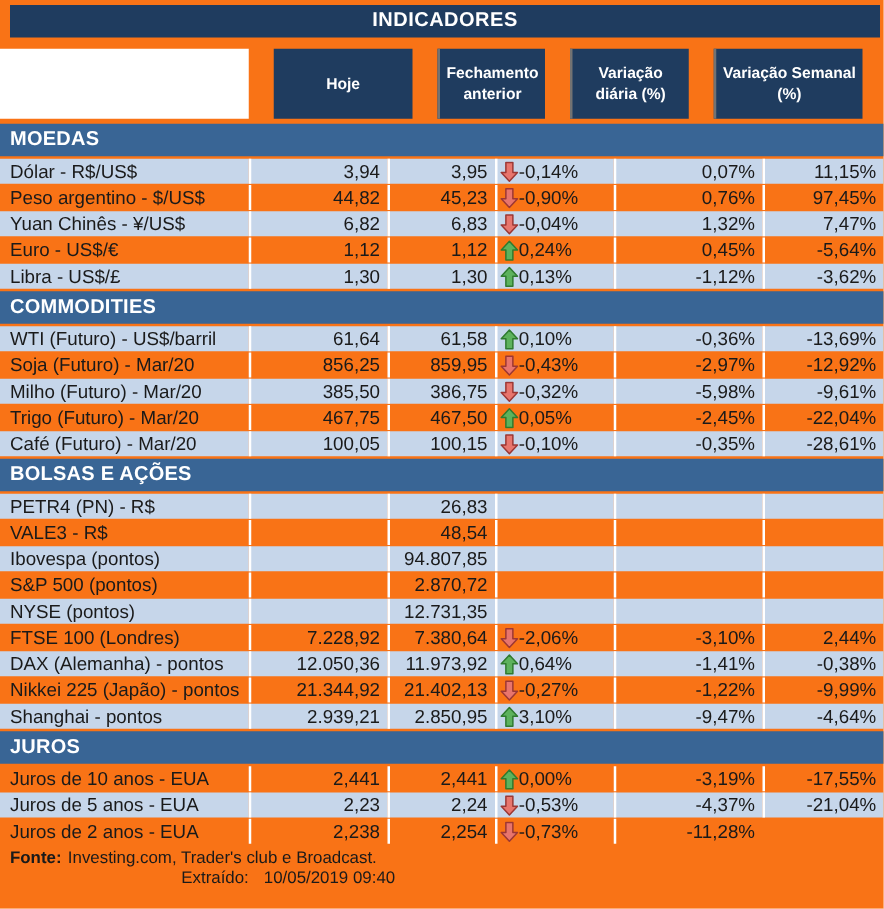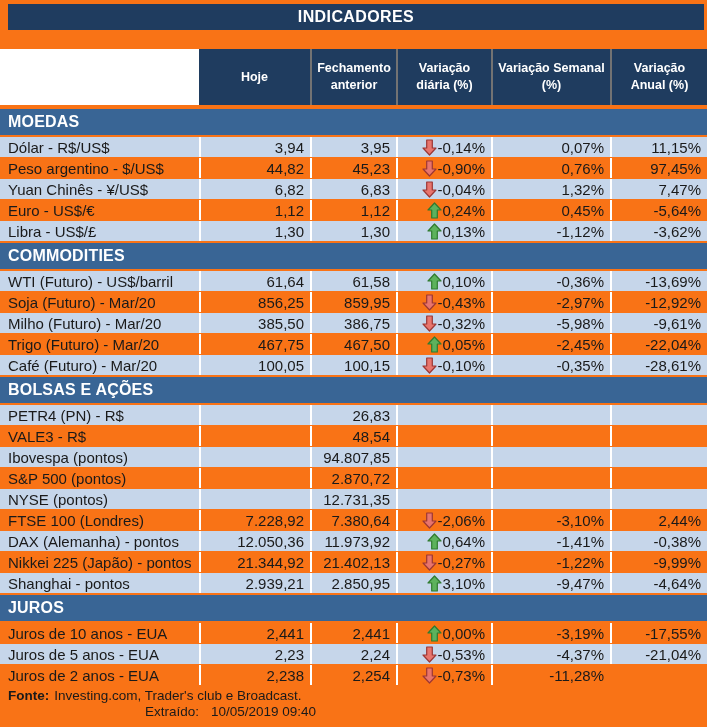--- a/index.html
+++ b/index.html
@@ -17,21 +17,22 @@
     background:#1f3c5f;
     color:#ffffff;
     font-weight:bold;
     font-size:16px;
     letter-spacing:0.4px;
     display:flex; align-items:center; justify-content:center;
   }
   .header-row {
     display:grid;
     grid-template-columns:199px 111px 86px 95px 119px 97px;
-    margin-top:19px;
+    margin-top:9px;
+    gap:20px;
   }
   .hspacer { background:#ffffff; }
   .hcell {
     box-sizing:border-box;
     height:56px;
     background:#1f3c5f;
     border-left:2px solid #737373;
     color:#ffffff;
     font-weight:bold;
     font-size:12.5px;
@@ -64,21 +65,21 @@
   .cell {
     box-sizing:border-box;
     height:20px;
     border-left:2px solid #ffffff;
     display:flex; align-items:center;
     white-space:nowrap; overflow:hidden;
   }
   .row.shaded .cell { background:#c6d6ea; }
   .cell.label { border-left:none; padding-left:8px; justify-content:flex-start; }
   .cell.num  { justify-content:flex-end; padding-right:6px; }
-  .cell.diaria { justify-content:flex-end; padding-left:2px; padding-right:6px; }
+  .cell.diaria { justify-content:flex-start; padding-left:2px; padding-right:6px; }
   .arrow { width:15px; height:17px; display:inline-flex; align-items:center; }
   .arrow svg { display:block; }
   .footer { margin-top:3px; font-size:13.5px; padding-left:8px; }
   .footer .b { font-weight:bold; margin-right:5px; }
   .footer .f2 { padding-left:137px; margin-top:1px; }
   .footer .exval { margin-left:12px; }
 </style>
 </head>
 <body>
 

